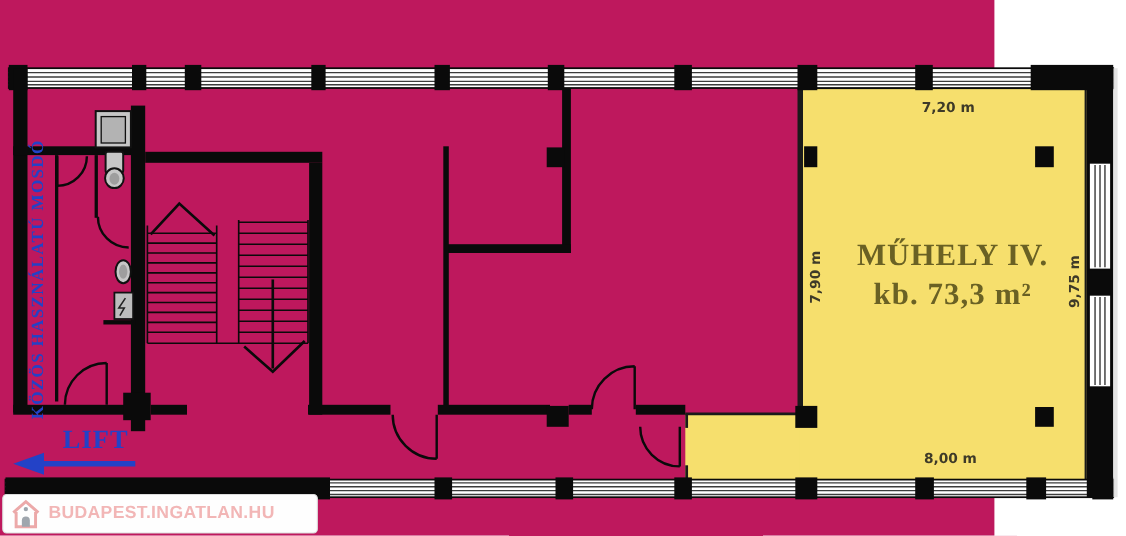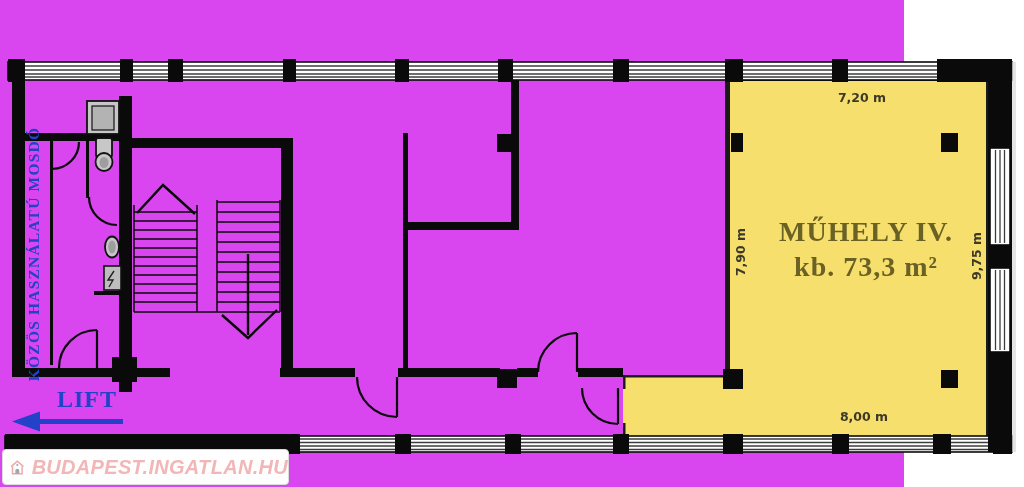--- a/index.html
+++ b/index.html
@@ -1,37 +1,37 @@
 <!DOCTYPE html>
 <html><head>
 <meta charset="utf-8">
 <style>
   html,body{margin:0;padding:0;background:#ffffff;width:1024px;height:487px;overflow:hidden;
             font-family:"Liberation Sans",sans-serif;}
-  #stage{position:relative;width:904px;height:487px;background:#d946ef;}
+  #stage{position:relative;width:904px;height:487px;background:#be185d;}
   #plan-svg{position:absolute;left:0;top:0;}
 
   .wall{fill:#0A0A0A;}
   .hatchband{fill:#ffffff;stroke:#0A0A0A;stroke-width:1.6;}
   .hatchline{stroke:#3c3c3c;stroke-width:1.3;}
   .thinline{fill:#1a1a1a;}
   .door{stroke:#0A0A0A;stroke-width:2.2;fill:none;}
   .stair{stroke:#0A0A0A;stroke-width:1.5;fill:none;}
   .stairb{stroke:#0A0A0A;stroke-width:2.4;fill:none;}
   .fixt{fill:#c7c7c7;stroke:#111;stroke-width:1.8;}
   .fixt2{fill:#9e9e9e;stroke:none;}
 
   .dimtext{font-family:"DejaVu Sans",sans-serif;font-weight:bold;font-size:12.5px;fill:#3E3A28;}
   .roomtext{font-family:"Liberation Serif",serif;font-weight:bold;fill:#6A6124;letter-spacing:1px;}
   .bluetext{font-family:"Liberation Serif",serif;font-weight:bold;fill:#2342C7;}
 
   #wm-left{position:absolute;left:2px;top:449px;width:287px;height:36px;background:#fefefe;
            border:1px solid #dcdcdc;border-radius:4px;display:flex;align-items:center;gap:7px;
            padding-left:7px;box-sizing:border-box;}
-  #wm-left span{color:#F2B6B6;font-weight:bold;font-size:20px;letter-spacing:0.3px;white-space:nowrap;font-style:italic;}
+  #wm-left span{color:#F2B6B6;font-weight:bold;font-size:16px;letter-spacing:0.3px;white-space:nowrap;}
   #wm-right{position:absolute;left:846px;top:421px;width:178px;height:50px;overflow:hidden;
             display:flex;align-items:center;gap:8px;opacity:0.87;}
   #wm-right span{color:#ffffff;font-family:"DejaVu Serif",serif;font-weight:bold;font-size:38px;
                  line-height:1;white-space:nowrap;letter-spacing:1px;}
 </style>
 </head>
 <body>
 
 <div id="stage">
 <svg id="plan-svg" width="1024" height="487" viewBox="0 0 1024 487">

